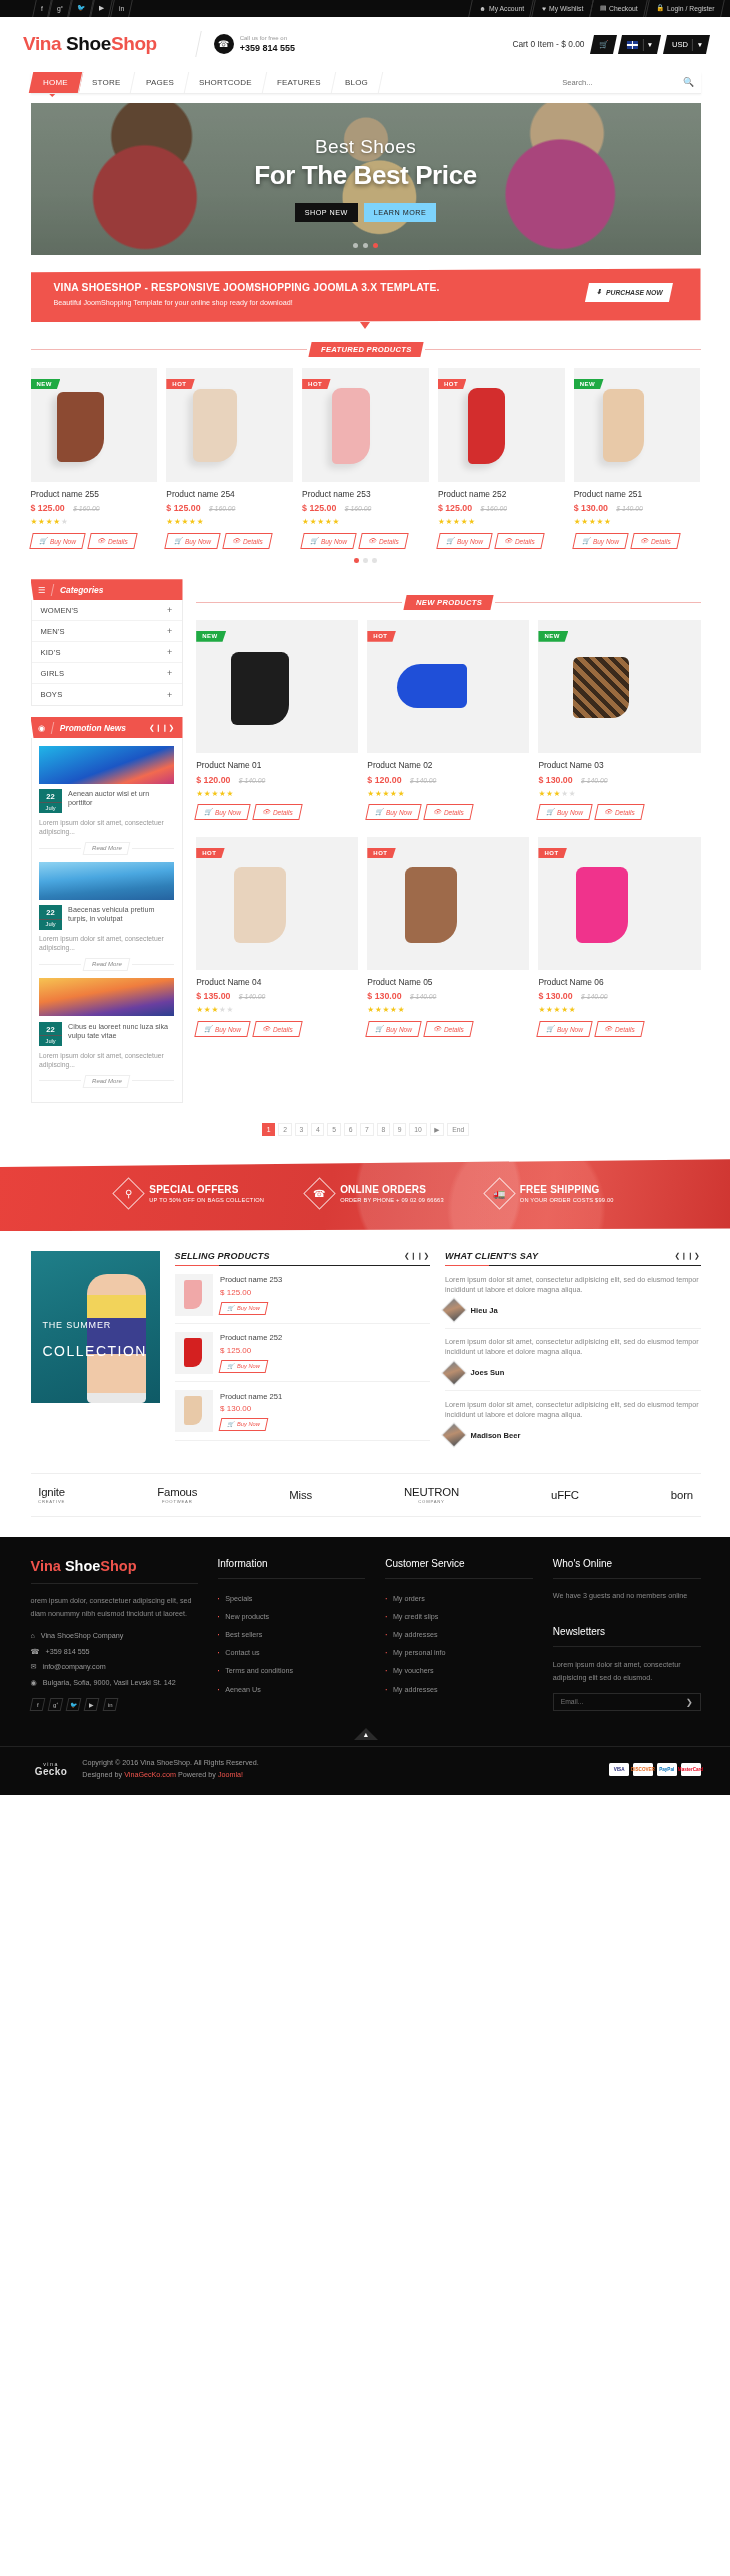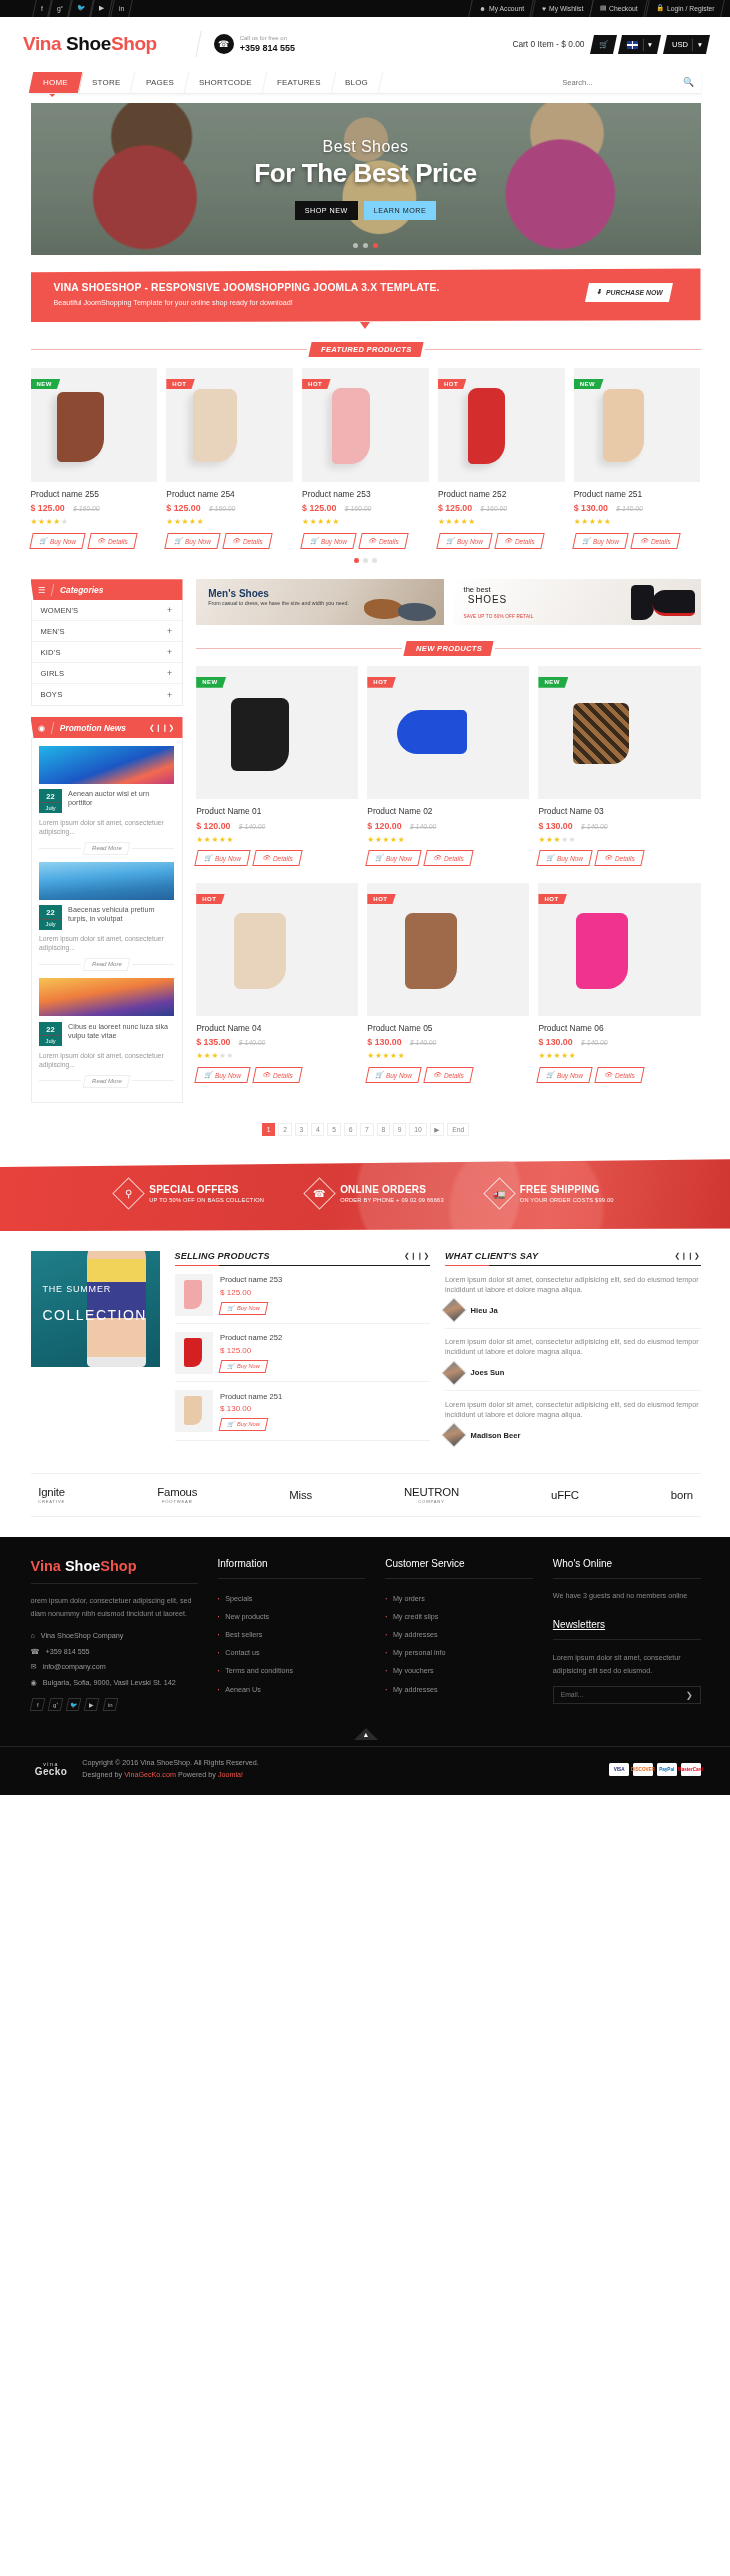--- a/index.html
+++ b/index.html
@@ -76,21 +76,21 @@
       radial-gradient(circle at 18% 22%, #6b4a33 0 7%, transparent 7.4%),
       radial-gradient(circle at 50% 24%, #c9b08c 0 6%, transparent 6.4%),
       radial-gradient(circle at 52% 62%, #e0c489 0 10%, transparent 10.4%),
       radial-gradient(circle at 79% 60%, #c64a8e 0 10%, transparent 10.4%),
       radial-gradient(circle at 80% 20%, #d7b78e 0 6.5%, transparent 6.9%),
       linear-gradient(180deg,#8d9a8d 0%, #7e8b7e 60%, #6d7a6d 100%);
   }
   .slide-veil { position:absolute; inset:0; background:rgba(40,50,45,.18); }
   .slide-content { position:absolute; inset:0; display:flex; flex-direction:column;
                    align-items:center; justify-content:center; color:#fff; gap:2.3px;}
-  .slide-t1 { font-size:16px; font-weight:300; letter-spacing:0.4px; text-shadow:0 0.8px 3px rgba(0,0,0,.4);}
+  .slide-t1 { font-size:19px; font-weight:300; letter-spacing:0.4px; text-shadow:0 0.8px 3px rgba(0,0,0,.4);}
   .slide-t2 { font-size:26px; font-weight:bold; letter-spacing:-0.4px; text-shadow:0 1.5px 4.6px rgba(0,0,0,.45);}
   .slide-btns { display:flex; gap:6px; margin-top:10px; }
   .sb { padding:4.6px 10px; font-size:7.2px; letter-spacing:0.5px; }
   .sb.dark { background:#111; color:#fff; }
   .sb.light { background:#7dd3fc; color:#222; }
   .dots { position:absolute; bottom:6.8px; left:0; right:0; display:flex;
           justify-content:center; gap:4.6px;}
   .dots i { width:5.3px;height:5.3px;border-radius:50%;background:rgba(255,255,255,.55); display:block;}
   .dots i.on { background:#f0544c; }
 
@@ -211,21 +211,21 @@
 
   
   .bot3 { width:670px; margin:20px auto 0; display:flex; gap:15px; align-items:flex-start;}
   .bc { flex:1; }
   .bc-head { display:flex; align-items:center; border-bottom:1.5px solid #222; padding-bottom:3.8px;}
   .bc-head .t { font-size:9px; font-weight:bold; font-style:italic; color:#222; letter-spacing:0.2px;}
   .bc-head .nav { margin-left:auto; font-size:6.8px; color:#333; letter-spacing:0.8px;}
   .bc-head:after{content:"";}
   .bc-underline { height:1.5px; width:44px; background:#f0544c; margin-top:-1.5px; }
 
-  .summer { height:116px; position:relative; overflow:hidden;
+  .summer { height:152px; position:relative; overflow:hidden;
     background:linear-gradient(160deg,#1f7f89,#176d78 45%,#0f5a66); }
   .summer .model { position:absolute; right:13.7px; bottom:0; width:59px; height:129px;
     background:linear-gradient(180deg,#f0c9a8 0 16%, #f2d35a 16% 34%, #3b3f8f 34% 62%, #f0c9a8 62% 92%, #e8e8e8 92% 100%);
     border-radius:20px 20px 4.6px 4.6px;}
   .summer .stxt { position:absolute; left:12px; bottom:44px; color:#fff; }
   .summer .stxt .l1 { font-size:9px; letter-spacing:0.8px; }
   .summer .stxt .l3 { font-size:14px; letter-spacing:1.5px; margin-top:13px;}
 
   .sp-item { display:flex; gap:7.6px; padding:7.6px 0; border-bottom:0.8px solid #f0f0f0; align-items:center;}
   .sp-img { width:38px; height:42px; background:#f3f3f3; position:relative; flex:none;}
@@ -632,35 +632,20 @@
         <div class="readmore-wrap">
             <div class="rm-line"></div>
             <div class="readmore"><span>Read More</span></div>
             <div class="rm-line"></div>
           </div>
       </div>
     </div>
   </div>
 
   <div class="main">
-    <div class="banners">
-      <div class="banner banner-men">
-        <div class="bn-t1">Men's Shoes</div>
-        <div class="bn-t2">From casual to dress, we have the size and width you need.</div>
-        <div class="bn-shoe" style="right:40px;bottom:6px;width:40px;height:20px;background:#9a6134;"></div>
-        <div class="bn-shoe" style="right:7.6px;bottom:4.6px;width:38px;height:18px;background:#4c5766;"></div>
-      </div>
-      <div class="banner banner-best">
-        <div class="bb-t1">the best</div>
-        <div class="bb-t2">SHOES</div>
-        <div class="bb-t3">SAVE UP TO 60% OFF RETAIL</div>
-        <div class="bn-shoe" style="right:47px;top:6px;width:23px;height:35px;background:#15151a;border-radius:4.6px 4.6px 12px 3px;"></div>
-        <div class="bn-shoe" style="right:6px;top:10.7px;width:43px;height:26px;background:#15151a;border-radius:21px 7.6px 7.6px 21px;border-bottom:3px solid #c22;"></div>
-      </div>
-    </div>
 
     <div class="sec-head" style="width:auto;margin:16.7px 0 0;">
       <div class="sec-line"></div>
       <div class="sec-title"><span>NEW PRODUCTS</span></div>
       <div class="sec-line"></div>
     </div>
 
     <div class="prod-row" style="width:auto;margin:10.7px 0 0;">
       <div class="prod">
         <div class="prod-img" style="height:133px">
@@ -1017,21 +1002,21 @@
         <li>My personal info</li>
         <li>My vouchers</li>
         <li>My addresses</li>
       </ul>
     </div>
 
     <div class="fc">
       <div class="fh">Who's Online</div>
       <div class="fhr"></div>
       <div class="fdesc">We have 3 guests and no members online</div>
-      <div class="fh" style="margin-top:17px;text-decoration:underline;">Newsletters</div>
+      <div class="fh" style="margin-top:24px;">Newsletters</div>
       <div class="fhr"></div>
       <div class="fdesc">Lorem ipsum dolor sit amet, consectetur adipisicing elit sed do eiusmod.</div>
       <div class="fnews-in">
         <input type="text" placeholder="Email..." style="">
         <span class="go">❯</span>
       </div>
     </div>
   </div>
 
   <div class="totop">

